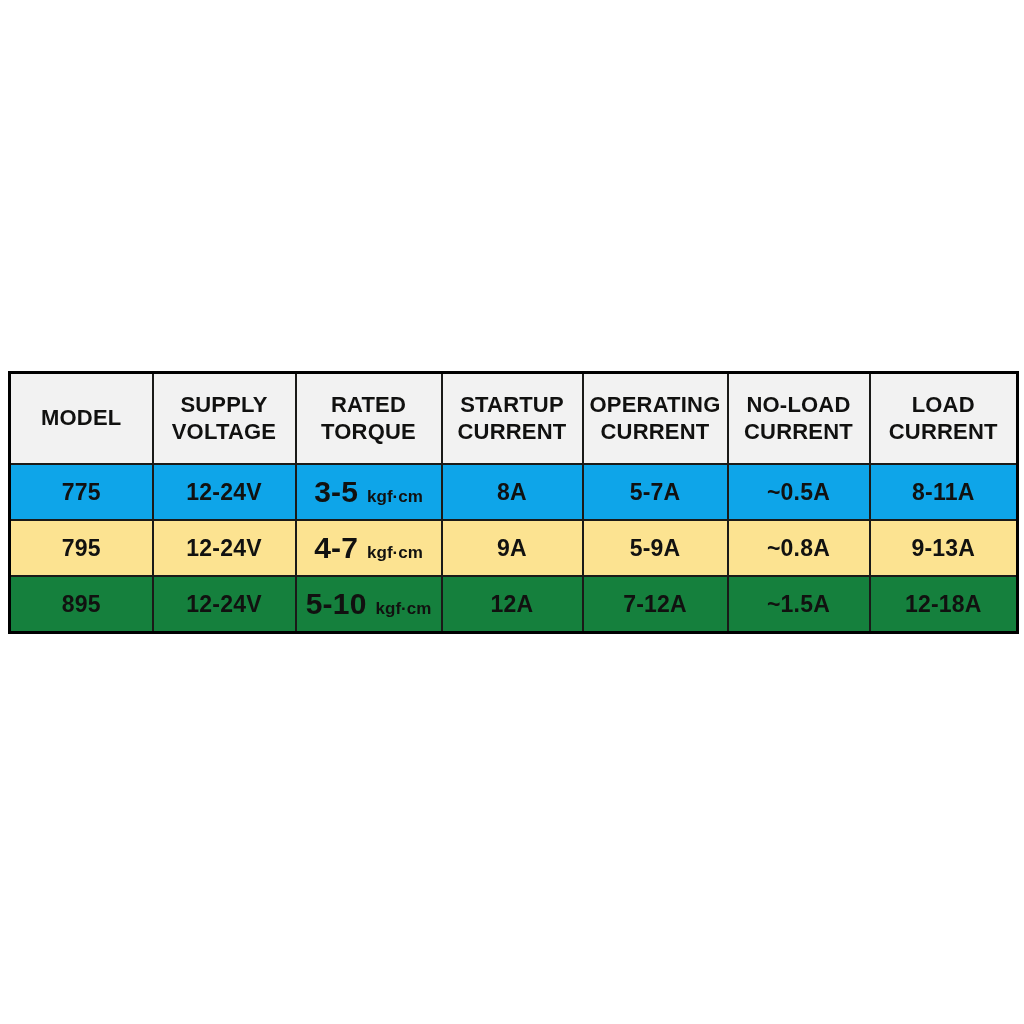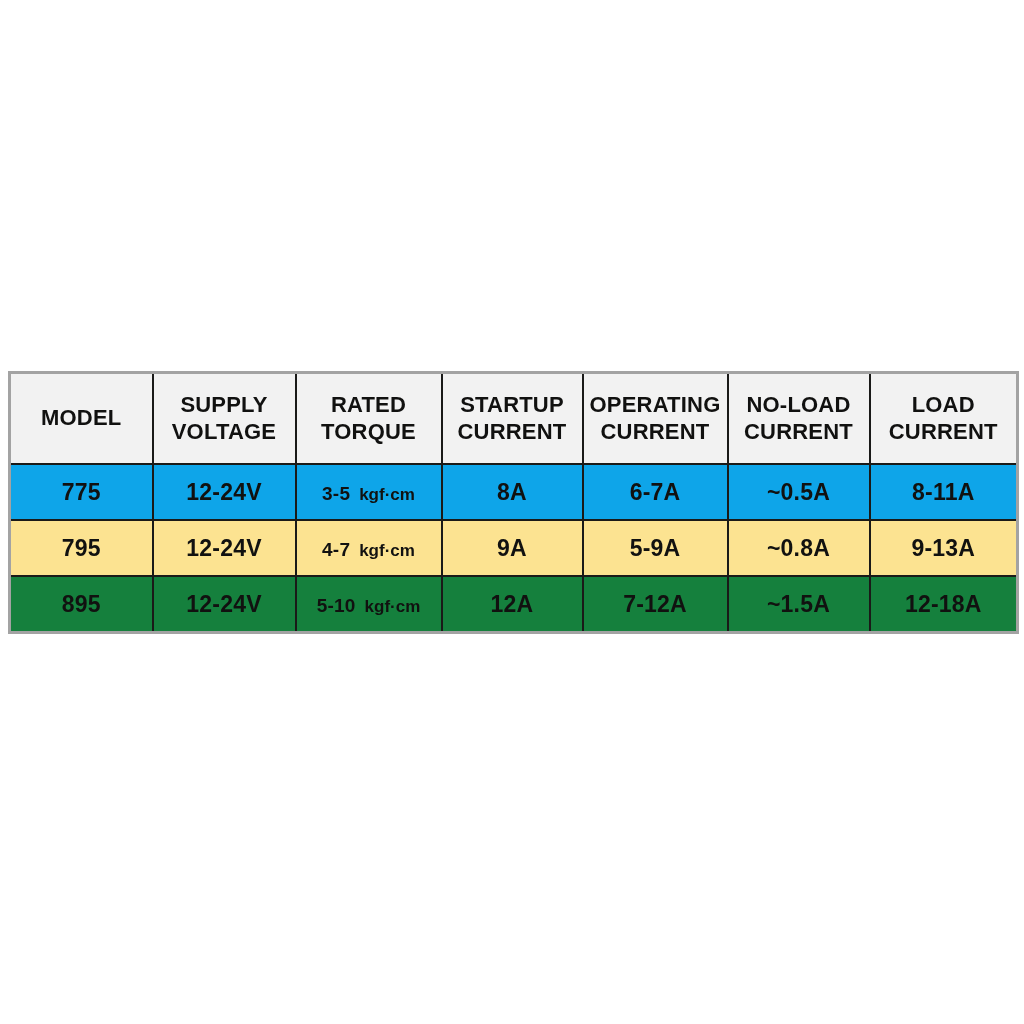--- a/index.html
+++ b/index.html
@@ -19,21 +19,21 @@
     position: absolute;
     left: 8px;
     top: 371px;
     width: 1008px;
   }
 
   table.spec-table {
     border-collapse: collapse;
     table-layout: fixed;
     width: 1008px;
-    border: 3px solid #a3a3a3;
+    border: 3px solid #000000;
   }
 
   table.spec-table th,
   table.spec-table td {
     border: 2px solid #1a1a18;
     text-align: center;
     vertical-align: middle;
     color: #111110;
     font-weight: bold;
     padding: 0 4px;
@@ -64,21 +64,21 @@
   tbody tr.row-tier-2 td { background: #fce391; text-align: center; }
   tbody tr.row-tier-3 td { background: #15803d; }
 
   .unit {
     font-size: 17px;
     font-weight: bold;
     letter-spacing: 0;
     margin-left: 9px;
   }
 
-  .val-main { font-size: 19px; font-weight: bold; }
+  .val-main { font-size: 30px; font-weight: bold; }
 
   
   col.c0 { width: 143px; }
   col.c1 { width: 143px; }
   col.c2 { width: 146px; }
   col.c3 { width: 141px; }
   col.c4 { width: 145px; }
   col.c5 { width: 142px; }
   col.c6 { width: 148px; }
 </style>
@@ -127,21 +127,21 @@
         </th>
       </tr>
     </thead>
     <tbody>
 
       <tr class="row-tier-1">
         <td>775</td>
         <td>12-24V</td>
         <td><span class="val-main">3-5</span><span class="unit">kgf·cm</span></td>
         <td>8A</td>
-        <td>6-7A</td>
+        <td>5-7A</td>
         <td>~0.5A</td>
         <td>8-11A</td>
       </tr>
 
       <tr class="row-tier-2">
         <td>795</td>
         <td>12-24V</td>
         <td><span class="val-main">4-7</span><span class="unit">kgf·cm</span></td>
         <td>9A</td>
         <td>5-9A</td>

